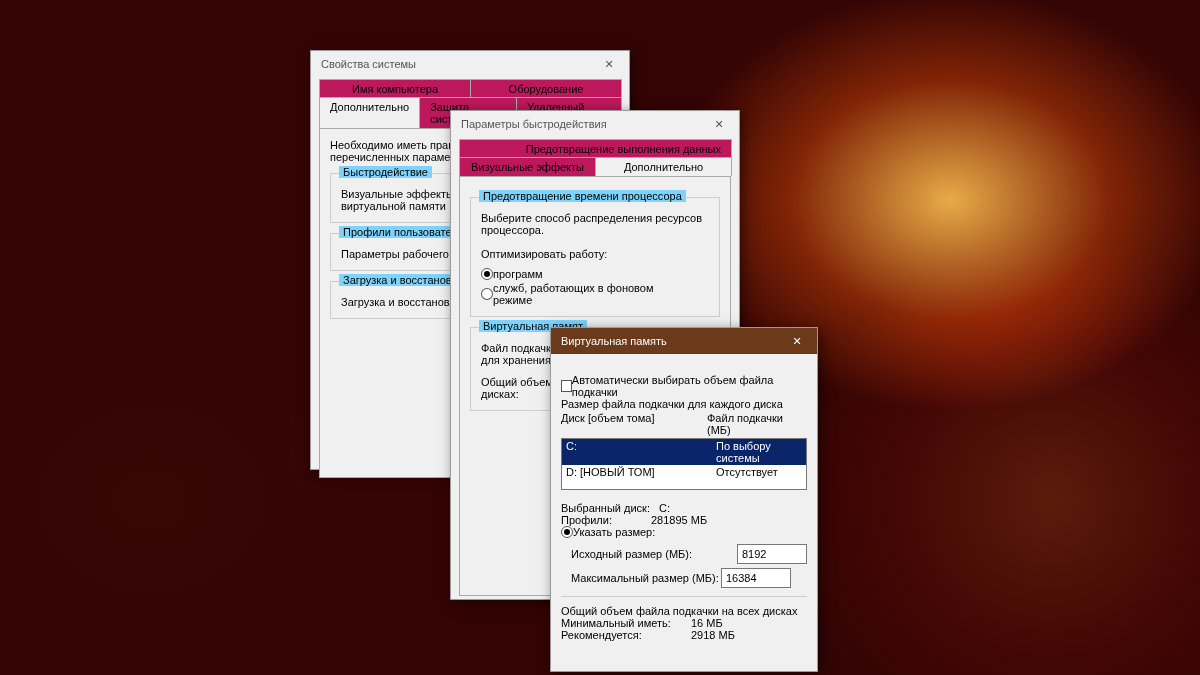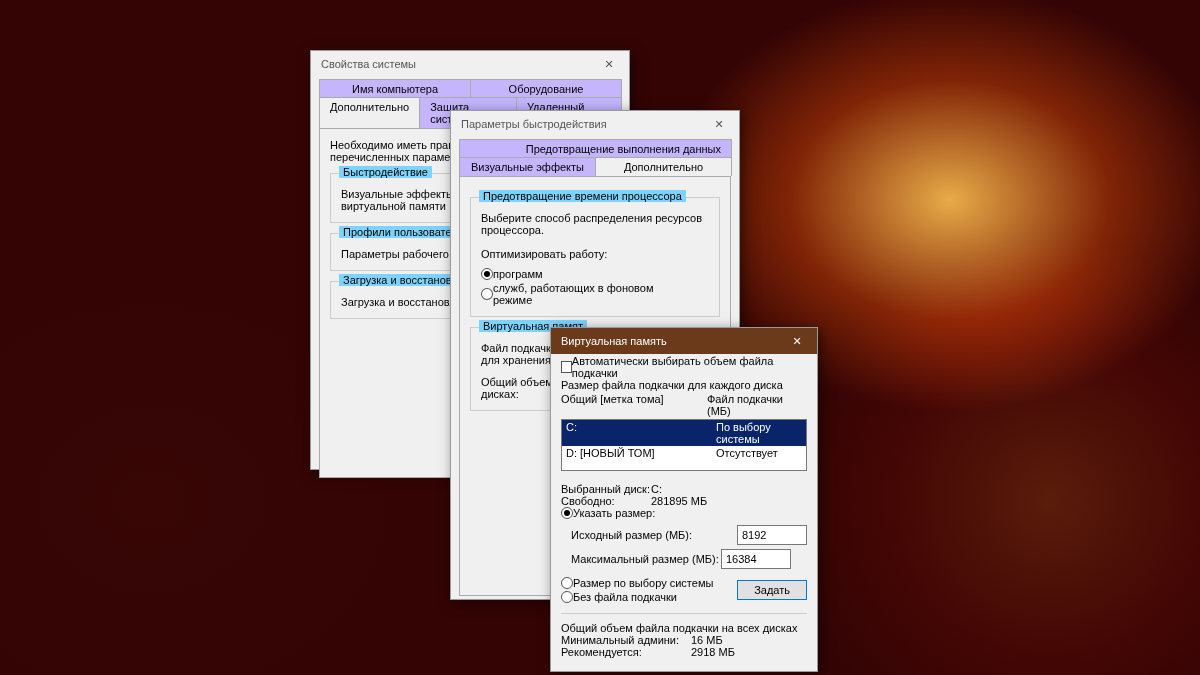--- a/index.html
+++ b/index.html
@@ -22,21 +22,21 @@
     padding: 0 6px 0 10px; color: #555;
   }
   .titlebar.dark { background: #6b3a1a; color: #fff; }
   .close-x { width: 28px; text-align: center; cursor: pointer; }
   .tabs-row { display: flex; margin: 2px 8px 0 8px; }
   .tab {
     border: 1px solid #aaa; border-bottom: none; padding: 3px 10px; background: #f0f0f0;
     margin-right: -1px; cursor: pointer; position: relative;
   }
   .tab.active { background: #f0f0f0; z-index: 2; }
-  .tab.back { background: #c4b5fd; }
+  .tab.back { background: #be185d; }
   .tab-body { border: 1px solid #aaa; margin: 0 8px 8px 8px; padding: 10px; background: #f0f0f0; }
   .group { border: 1px solid #ccc; margin: 10px 0; position: relative; padding: 14px 10px 10px 10px; }
   .group-title { position: absolute; top: -8px; left: 8px; background: #7dd3fc; padding: 0 4px; }
   .radio, .checkbox { display: inline-flex; align-items: center; margin-right: 14px; }
   .radio .dot, .checkbox .box {
     width: 12px; height: 12px; border: 1px solid #555; background: #fff; display: inline-block;
   }
   .radio .dot { border-radius: 50%; position: relative; }
   .radio.selected .dot::after {
     content: ""; position: absolute; top: 2px; left: 2px; width: 6px; height: 6px;
@@ -134,80 +134,67 @@
 дисках:</div>
     </div>
   </div>
 </div>
 
 <div class="win" style="left:550px; top:327px; width:268px; height:345px;">
   <div class="titlebar dark">
     <span>Виртуальная память</span>
     <span class="close-x">✕</span>
   </div>
-  <div style="padding:1px 10px 0 10px">
+  <div style="padding:20px 10px 0 10px">
     <label class="checkbox">
       <span class="box"></span>
       <span>Автоматически выбирать объем файла подкачки</span>
     </label>
     <div style="margin-top:0">Размер файла подкачки для каждого диска</div>
     <div style="display:flex;margin-top:2px">
-      <div style="width:150px">Общий [метка тома]</div>
+      <div style="width:150px">Диск [объем тома]</div>
       <div>Файл подкачки (МБ)</div>
     </div>
     <div class="disk-list">
       <div class="disk-row sel">
         <div class="c1">C:</div>
         <div class="c2">По выбору системы</div>
       </div>
       <div class="disk-row">
         <div class="c1">D:     [НОВЫЙ ТОМ]</div>
         <div class="c2">Отсутствует</div>
       </div>
     </div>
     <div class="kv">
-      <div class="k" style="width:90px">Выбранный диск:</div>
+      <div class="k" style="width:98px">Выбранный диск:</div>
       <div>C:</div>
     </div>
     <div class="kv">
-      <div class="k" style="width:90px">Свободно:</div>
+      <div class="k" style="width:90px">Профили:</div>
       <div>281895 МБ</div>
     </div>
 
     <label class="radio selected" style="">
       <span class="dot"></span>
       <span>Указать размер:</span>
     </label>
     <div style="display:flex;align-items:center;margin:4px 0 4px 10px">
       <div style="width:170px">Исходный размер (МБ):</div>
       <input class="input" value="8192" style="">
     </div>
     <div style="display:flex;align-items:center;margin:0 0 6px 10px">
       <div style="width:150px">Максимальный размер (МБ):</div>
       <input class="input" value="16384" style="">
     </div>
 
-    <div style="display:flex;align-items:center;justify-content:space-between">
-      <div>
-        <label class="radio" style="display:flex;margin:2px 0">
-          <span class="dot"></span>
-          <span>Размер по выбору системы</span>
-        </label>
-        <label class="radio" style="display:flex;margin:2px 0">
-          <span class="dot"></span>
-          <span>Без файла подкачки</span>
-        </label>
-      </div>
-      <span class="btn primary">Задать</span>
-    </div>
 
     <div class="sep"></div>
     <div>Общий объем файла подкачки на всех дисках</div>
     <div class="kv">
-        <div class="k" style="width:130px">Минимальный админи:</div>
+        <div class="k" style="width:130px">Минимальный иметь:</div>
         <div>16 МБ</div>
       </div>
     <div class="kv">
         <div class="k" style="width:130px">Рекомендуется:</div>
         <div>2918 МБ</div>
       </div>
     
   </div>
 
 </div>

